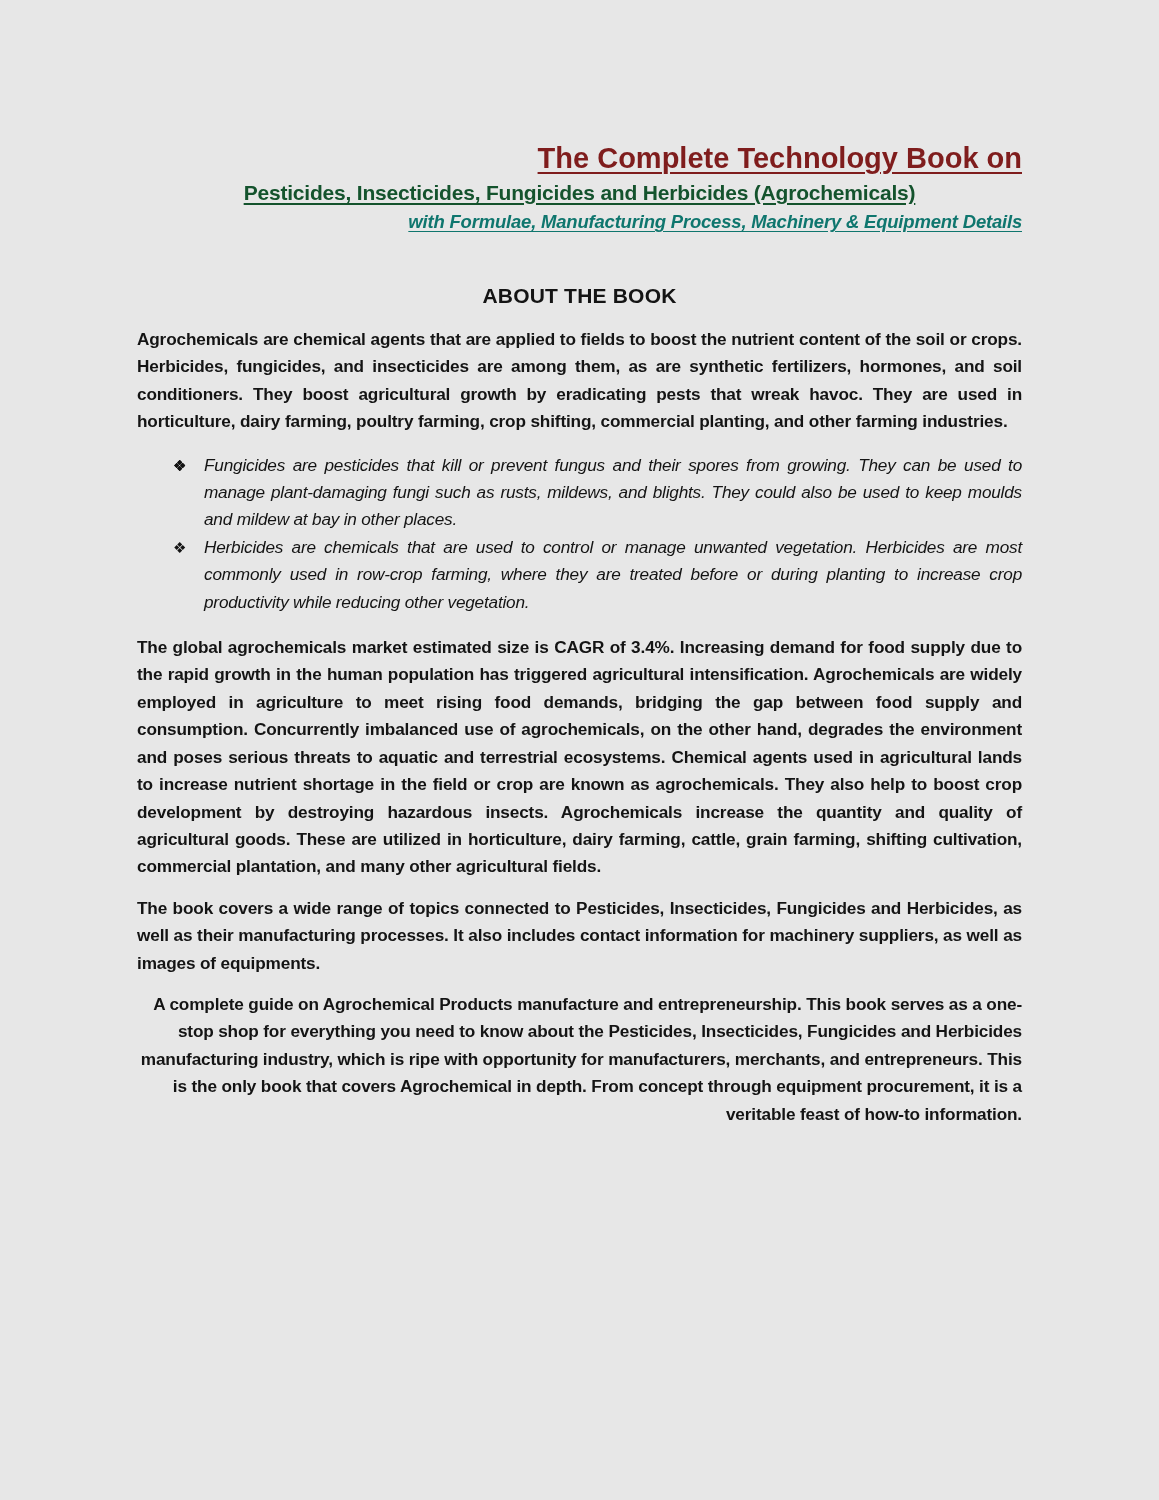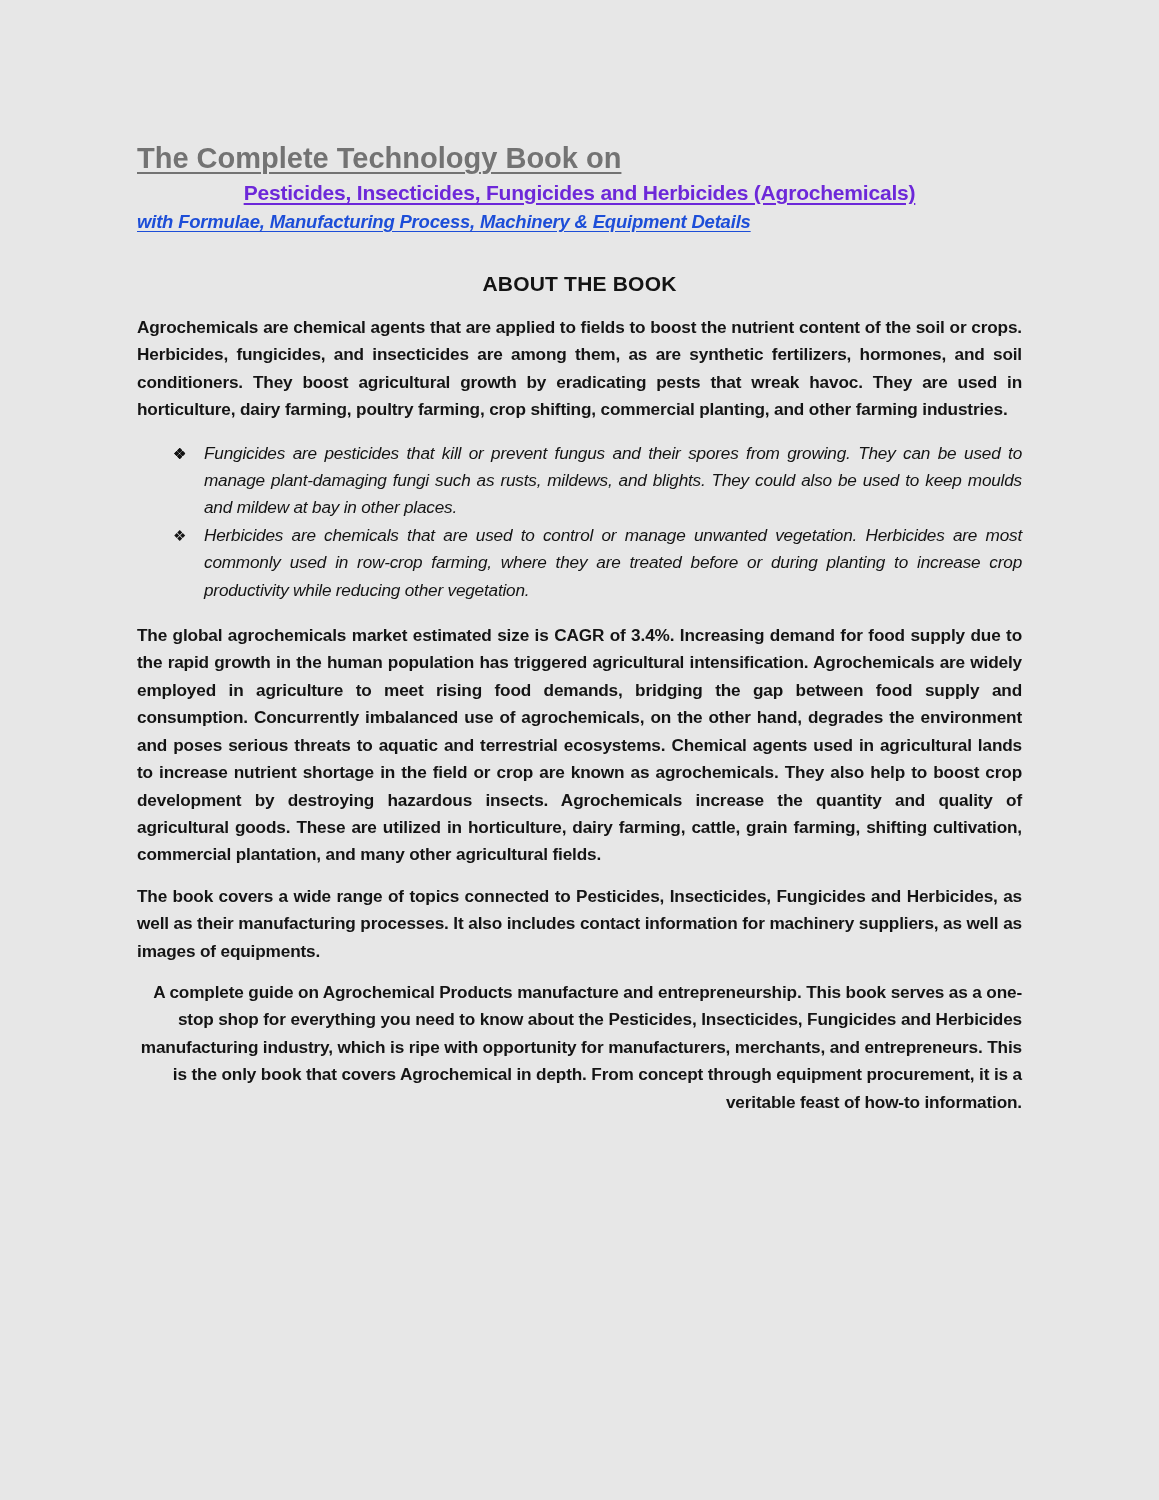--- a/index.html
+++ b/index.html
@@ -15,56 +15,56 @@
       font-family: "Liberation Sans", sans-serif;
       color: #141414;
     }
     .page {
       position: absolute;
       left: 137px;
       top: 138px;
       width: 885px;
     }
     .title {
-      text-align: left;
+      text-align: right;
       font-size: 29px;
       font-weight: bold;
-      color: #737373;
+      color: #7f1d1d;
       text-decoration: underline;
       text-decoration-thickness: 2px;
       text-underline-offset: 4px;
       line-height: 40px;
       margin: 0;
     }
     .subtitle {
       text-align: center;
       font-size: 21px;
-      color: #6d28d9;
+      color: #14532d;
       text-decoration: underline;
       text-underline-offset: 3px;
       line-height: 30px;
       margin: 0;
       letter-spacing: -0.2px;
     }
     .tagline {
-      text-align: left;
+      text-align: right;
       font-size: 18.5px;
       font-style: italic;
-      color: #1d4ed8;
+      color: #0f766e;
       text-decoration: underline;
       text-underline-offset: 3px;
       line-height: 28px;
       margin: 0;
       letter-spacing: -0.2px;
     }
     .section-heading {
       text-align: center;
       font-size: 21px;
       line-height: 28px;
-      margin: 34px 0 16px 0;
+      margin: 46px 0 16px 0;
       color: #141414;
       letter-spacing: 0.2px;
     }
     p.para {
       margin: 0 0 14px 0;
       font-size: 17.2px;
       line-height: 27.4px;
       text-align: justify;
       letter-spacing: -0.15px;
       font-weight: bold;

